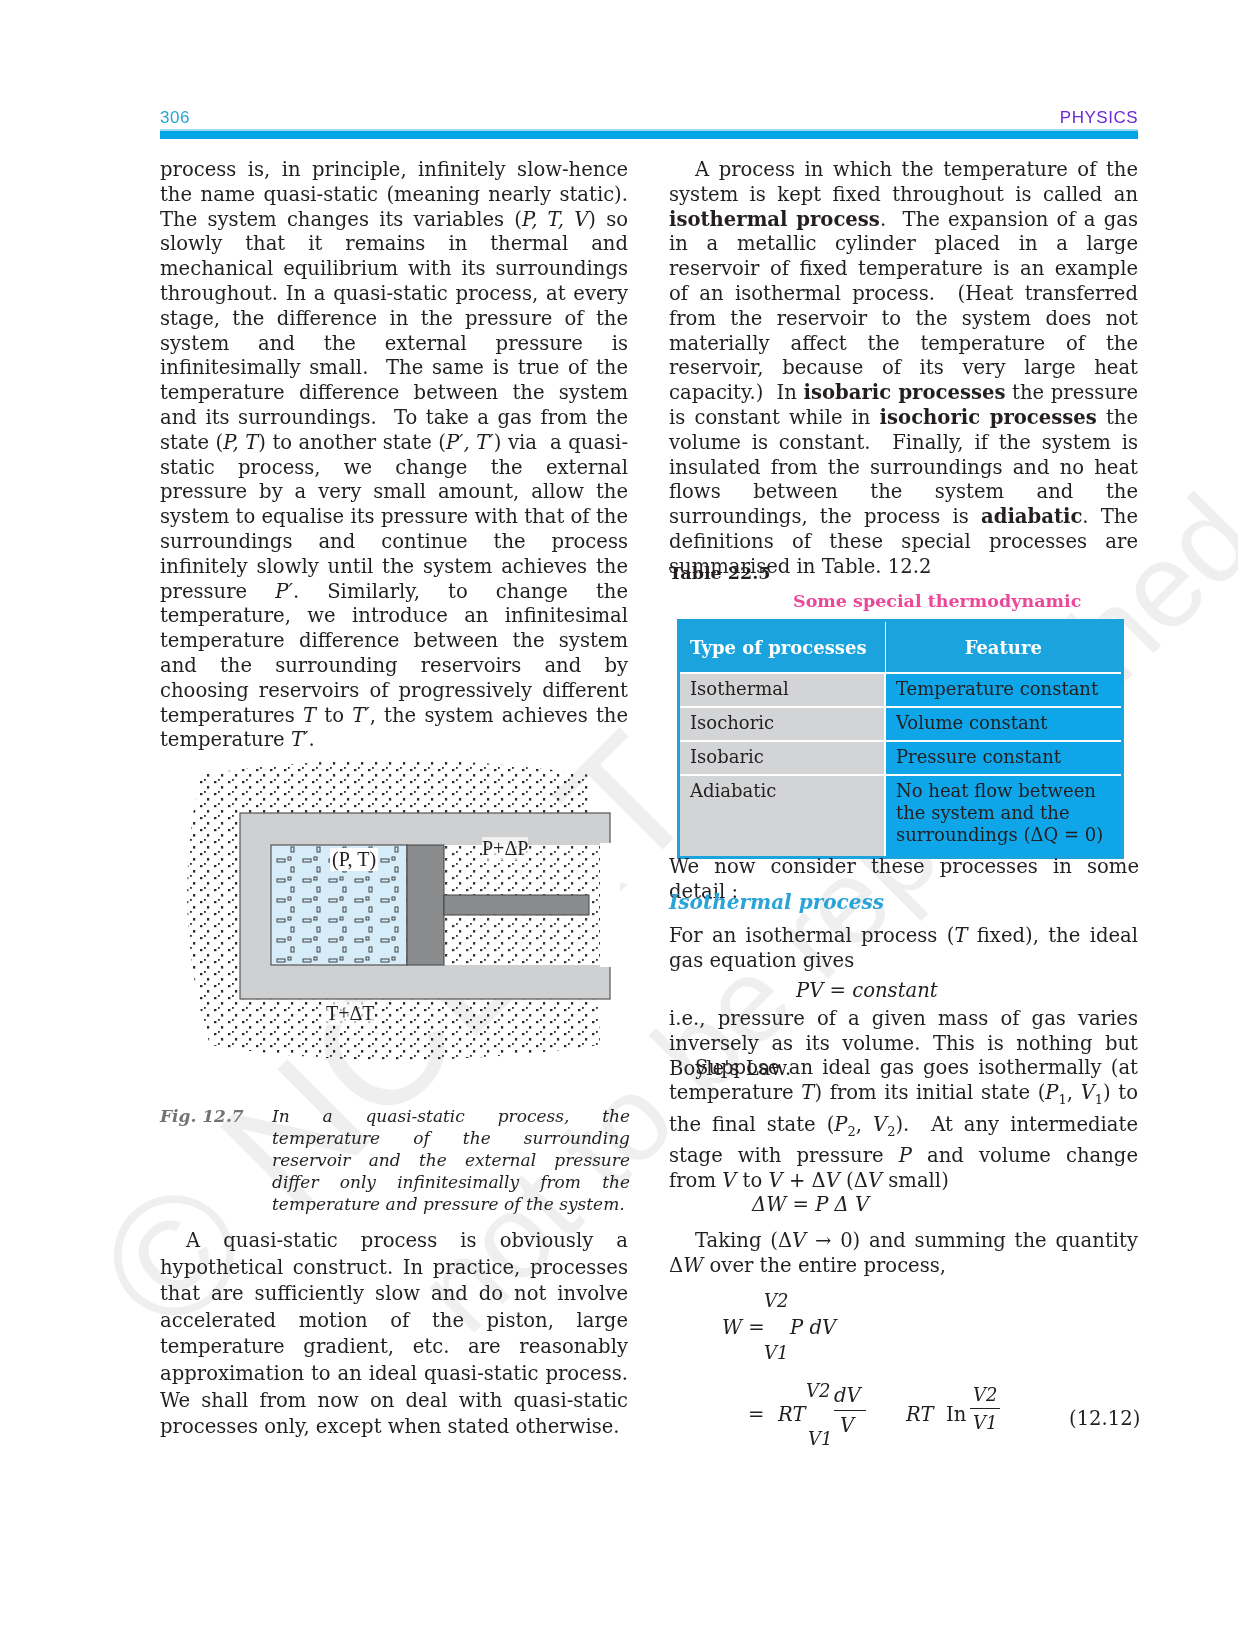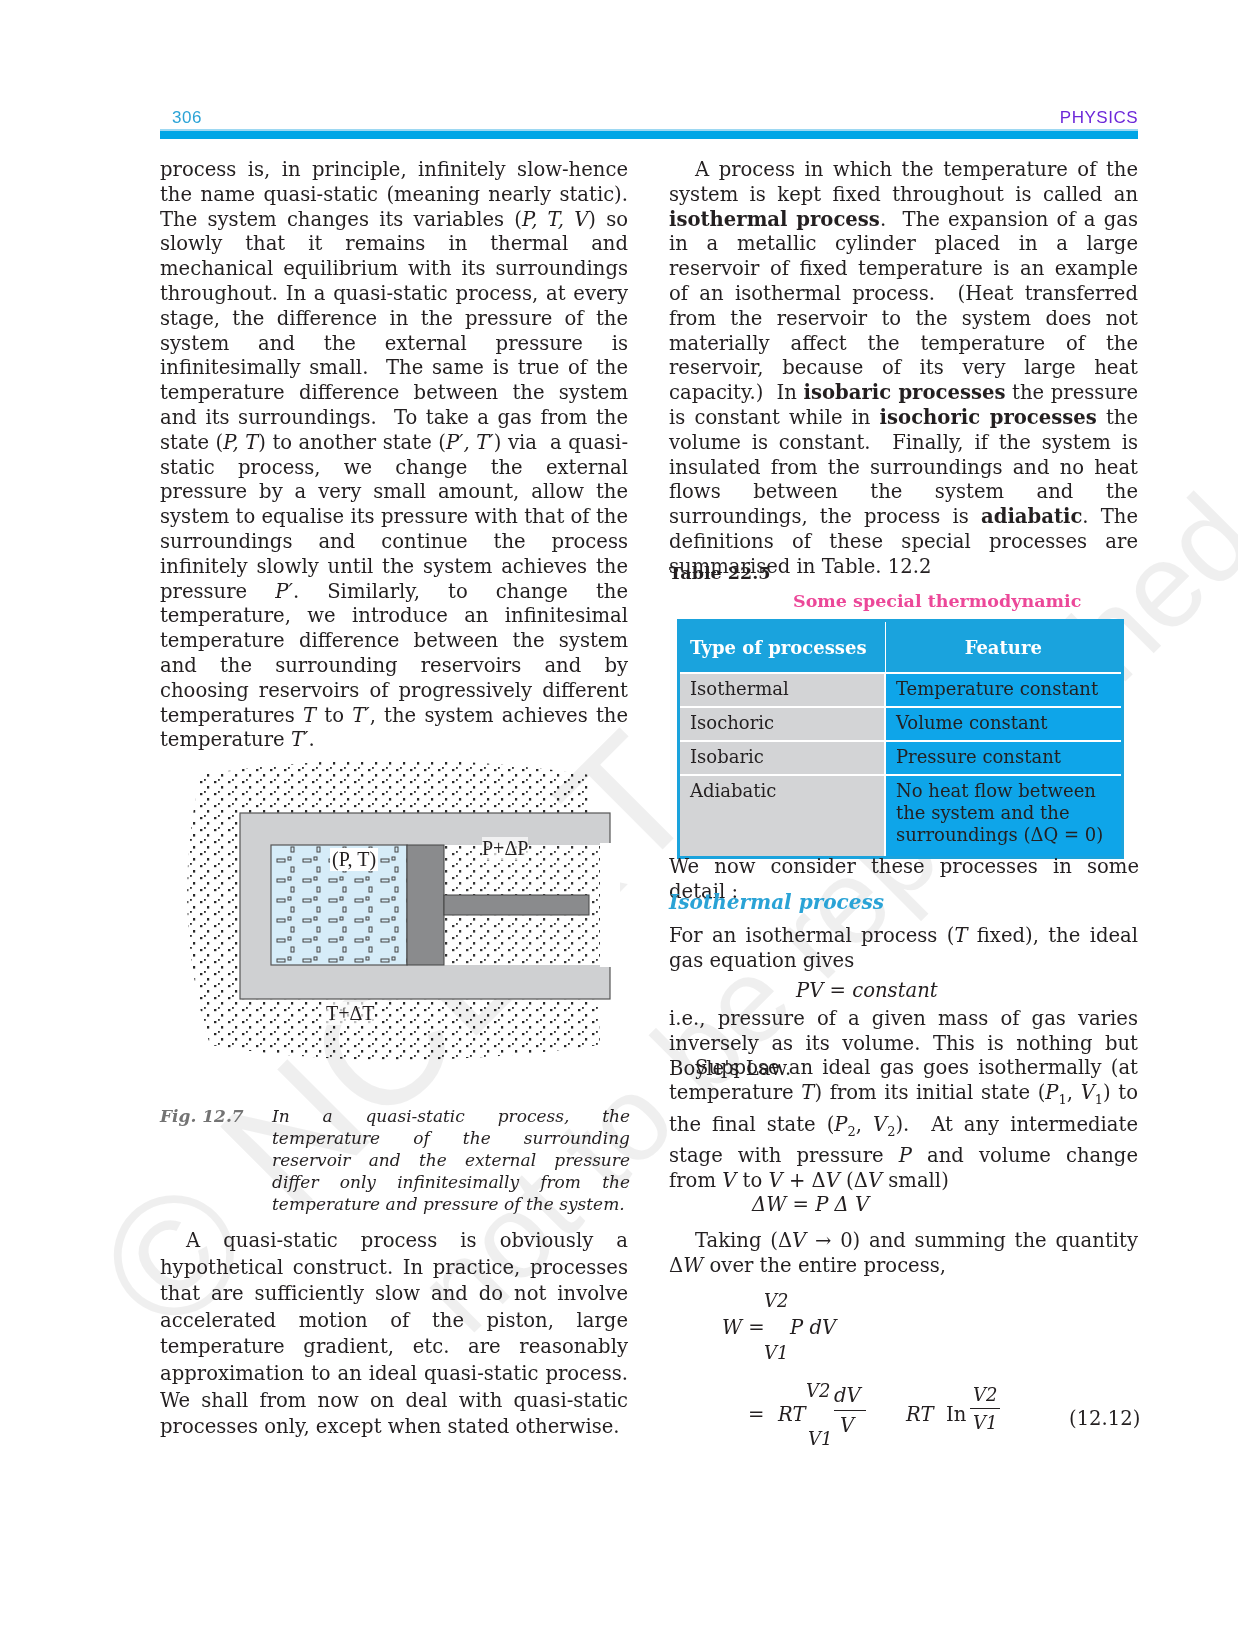--- a/index.html
+++ b/index.html
@@ -1,19 +1,19 @@
 <!DOCTYPE html>
 <html><head>
 <meta charset="utf-8">
 <style>
   html, body { margin:0; padding:0; background:#ffffff; }
   body { width:1238px; height:1635px; position:relative; overflow:hidden;
          font-family:"DejaVu Serif", serif; color:#231f20; }
   .page-num { position:absolute; left:160px; top:108px; font-family:"Liberation Sans", sans-serif;
-              font-size:17px; color:#2aa3d6; letter-spacing:0.5px;margin-left:12px; }
+              font-size:17px; color:#2aa3d6; letter-spacing:0.5px; }
   .running-head { position:absolute; right:100px; top:108px; font-family:"Liberation Sans", sans-serif;
               font-size:17px; color:#6d28d9; letter-spacing:0.5px; }
   .head-rule { position:absolute; left:160px; top:129px; width:978px; height:8px; background:#00a6e6;
                border-top:2px solid #9dd8f2; }
   .col { position:absolute; font-size:19.6px; line-height:24.8px; text-align:justify; }
   .col p { margin:0; }
   .col-left { left:160px; top:158px; width:468px; }
   .col-right { left:669px; top:158px; width:469px; }
   .indent { text-indent:26px; }
   i { font-style:italic; }

